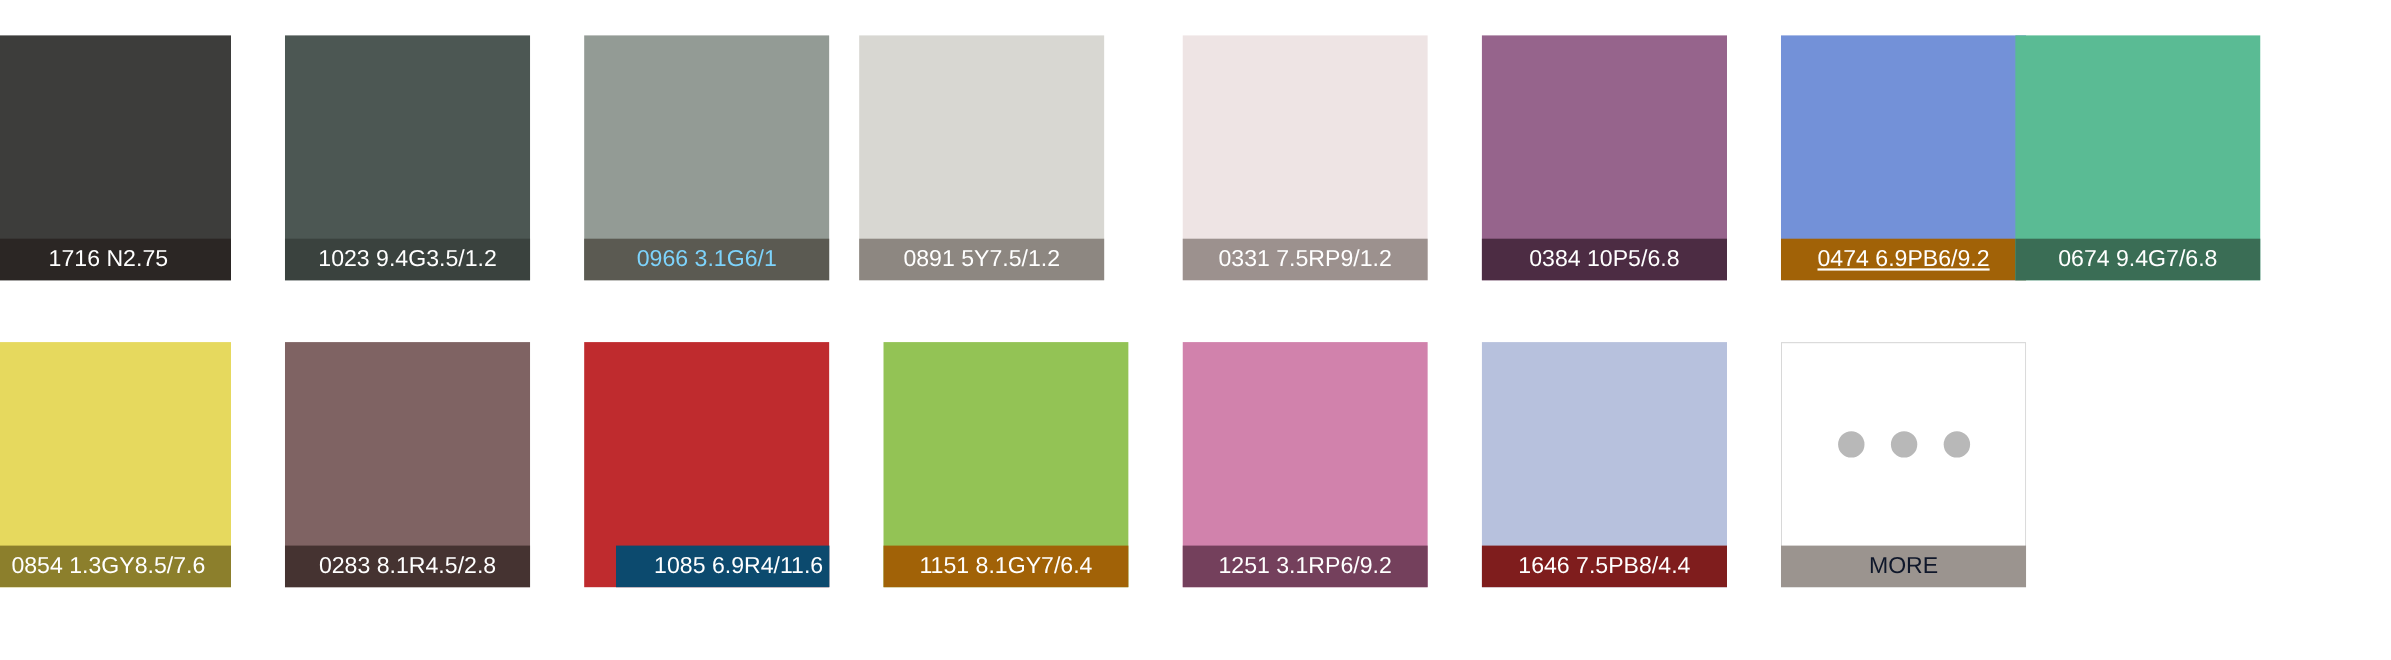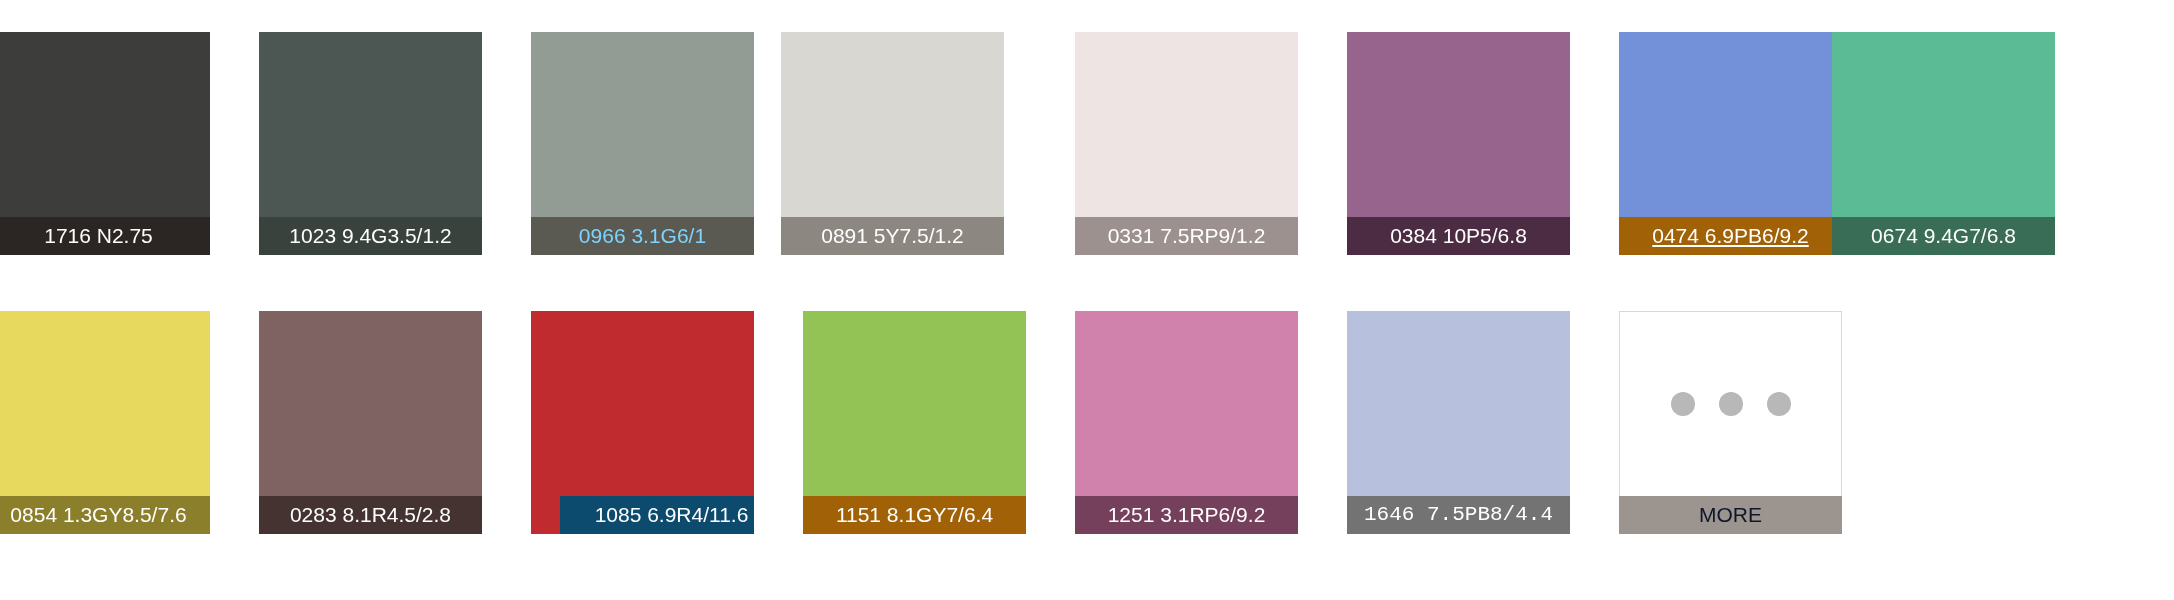--- a/index.html
+++ b/index.html
@@ -140,21 +140,21 @@
       <div class="swatch-tile" style="left: 803px;">
         <div class="swatch-color" style="background: rgb(147, 195, 85);"></div>
         <div class="swatch-label" style="background: #a16207; color: rgb(255, 255, 255);">1151 8.1GY7/6.4</div>
       </div>
       <div class="swatch-tile" style="left: 1075px;">
         <div class="swatch-color" style="background: rgb(209, 130, 172);"></div>
         <div class="swatch-label" style="background: rgb(116, 64, 92); color: rgb(255, 255, 255);">1251 3.1RP6/9.2</div>
       </div>
       <div class="swatch-tile" style="left: 1347px;">
         <div class="swatch-color" style="background: rgb(183, 193, 221);"></div>
-        <div class="swatch-label" style="background: #737373; color: rgb(255, 255, 255); font-family: Liberation Mono, monospace;">1646 7.5PB8/4.4</div>
+        <div class="swatch-label" style="background: #7f1d1d; color: rgb(255, 255, 255);">1646 7.5PB8/4.4</div>
       </div>
       <div class="swatch-tile more-tile" style="left: 1619px;">
         <div class="swatch-color"></div>
         <div class="more-dots">
           <span class="more-dot"></span>
           <span class="more-dot"></span>
           <span class="more-dot"></span>
         </div>
         <div class="swatch-label" style="background: rgb(155, 148, 143); color: #0f172a;">MORE</div>
       </div>

